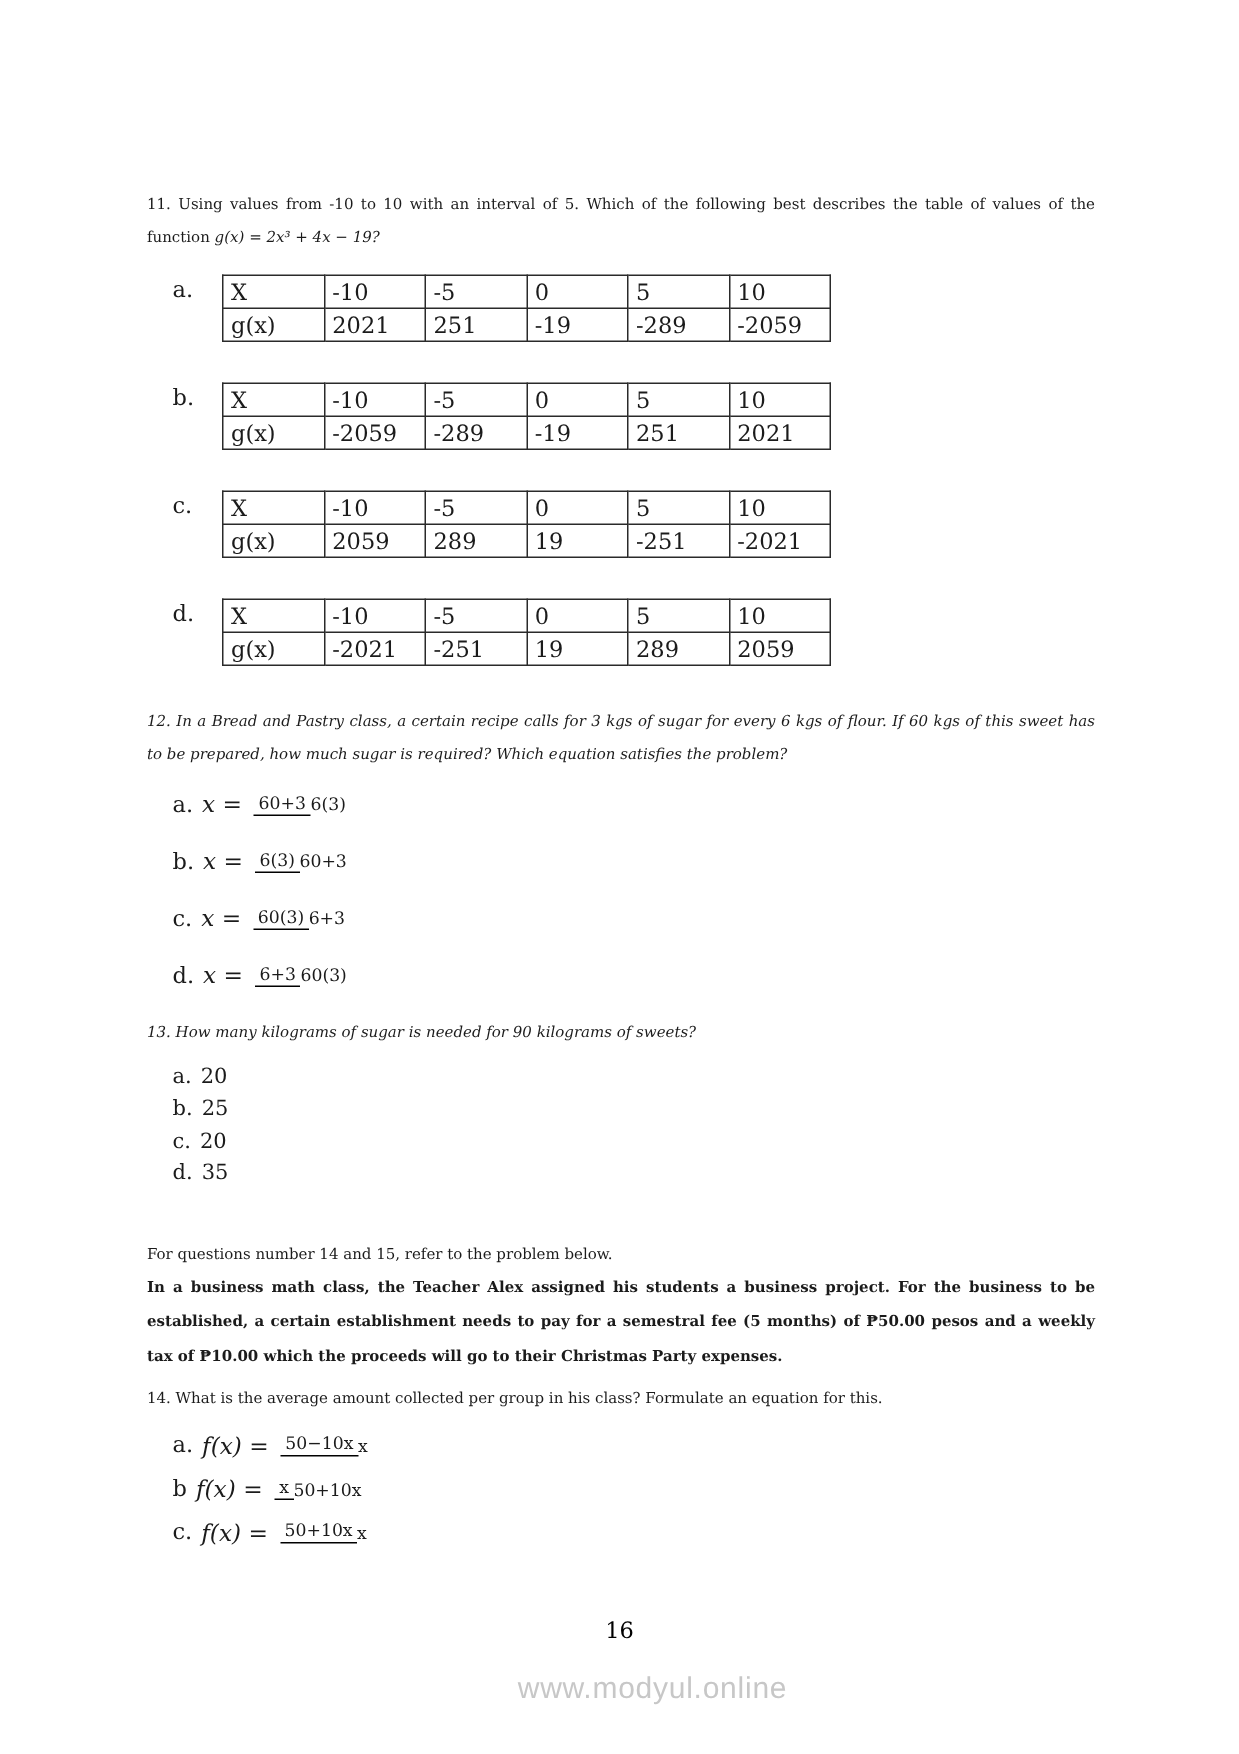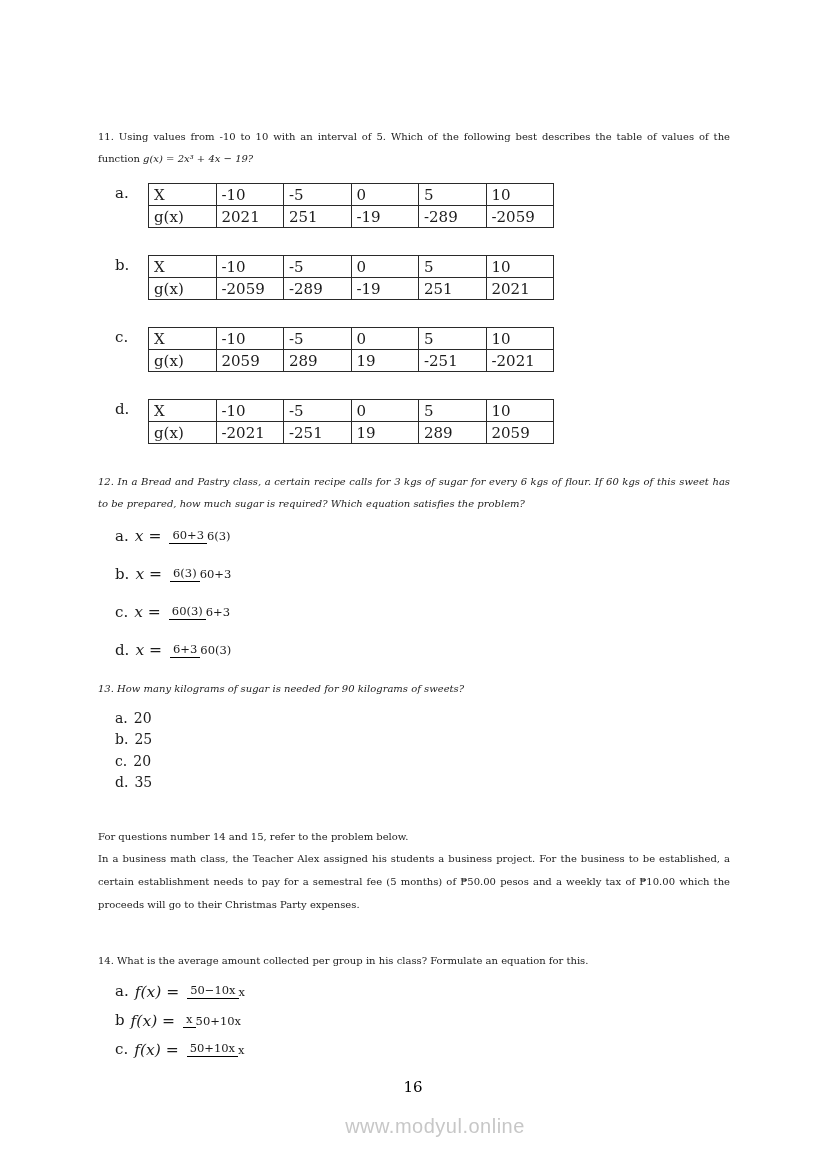--- a/index.html
+++ b/index.html
@@ -22,21 +22,21 @@
     left: 98px;
     width: 632px;
   }
   p.para {
     margin: 0 0 14px 0;
     font-size: 10px;
     line-height: 21.5px;
     text-align: justify;
   }
   p.no-gap { margin-bottom: 0; }
-  p.gap-lg { margin-bottom: 34px; }
+  p.gap-lg { margin-bottom: 6px; font-weight: bold; }
   p.gap-sm { margin-bottom: 8px; font-style: italic; }
   .math { font-style: italic; }
 
   
   .table-option {
     display: flex;
     align-items: flex-start;
     margin: 0 0 27px 17px;
   }
   .opt-label {

